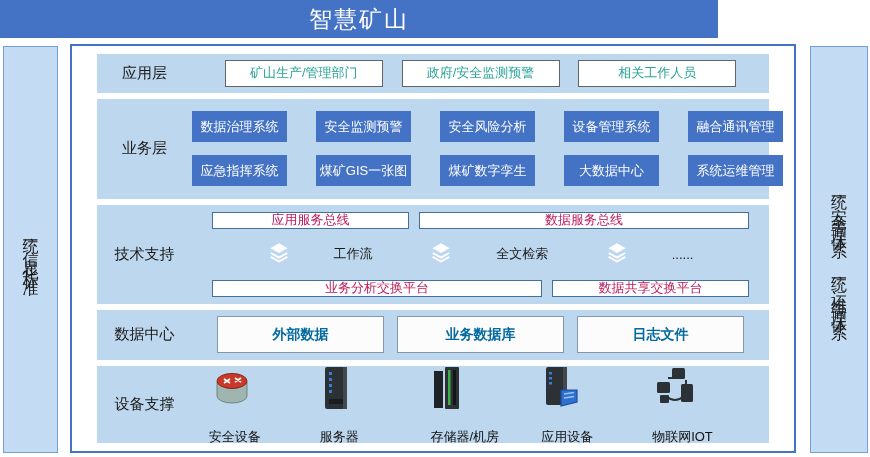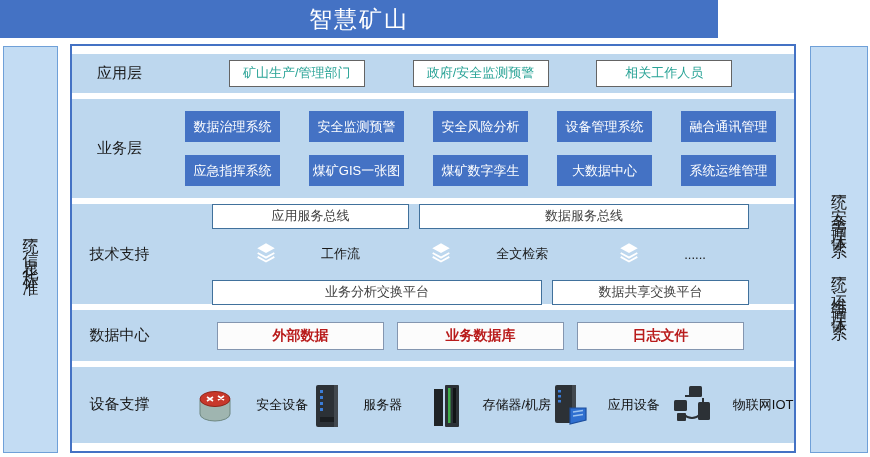--- a/index.html
+++ b/index.html
@@ -17,64 +17,64 @@
             display:flex; align-items:center; justify-content:center; }
   .pillar-left  { left:3px;  width:55px; }
   .pillar-right { right:2px; width:58px; }
   .vtext { writing-mode:vertical-rl; text-orientation:upright; color:#1a1a1a; font-size:16px;
            letter-spacing:7px; line-height:1; text-align:center; }
   .pillar-right .vtext span { display:inline; }
   .pillar-right .vtext .second { margin-top:26px; }
 
   
   .main { position:absolute; left:70px; top:44px; width:726px; height:409px; background:#fff;
-          border:2px solid #4472C4; padding:8px 0; display:flex; flex-direction:column; gap:6px; }
+          border:2px solid #4472C4; padding:8px 25px; display:flex; flex-direction:column; gap:6px; }
 
   .layer-row { background:#BDD7EE; display:flex; align-items:stretch; }
   .layer-label { width:95px; flex:0 0 95px; display:flex; align-items:center; justify-content:center;
                  color:#1a1a1a; font-size:15px; }
   .layer-content { flex:1; display:flex; align-items:center; }
 
   
   .row-app { height:39px; }
   .row-app .layer-content { justify-content:space-evenly; padding:0 14px; }
-  .app-box { width:136px; height:27px; background:#fff; border:1px solid #646464;
+  .app-box { width:158px; height:27px; background:#fff; border:1px solid #646464;
              display:flex; align-items:center; justify-content:center;
              color:#29A396; font-size:13px; }
 
   
   .row-biz { height:101px; }
   .row-biz .layer-content { flex-direction:column; justify-content:center; gap:13px; }
   .biz-line { display:flex; gap:29px; justify-content:flex-start; }
   .biz-btn { width:95px; height:31px; background:#4472C4; color:#fff; font-size:13px;
              display:flex; align-items:center; justify-content:center; white-space:nowrap; }
 
   
   .row-tech { height:100px; }
   .row-tech .layer-content { flex-direction:column; justify-content:center; gap:13px; }
   .tech-line { display:flex; gap:10px; justify-content:center; align-items:center; width:100%; }
-  .tech-box { height:25px; background:#fff; border:1px solid #41719C; color:#404040; font-size:13px;
+  .tech-box { height:17px; background:#fff; border:1px solid #41719C; color:#be185d; font-size:13px;
               display:flex; align-items:center; justify-content:center; }
   .tech-box.narrow { flex:0 0 197px; }
   .tech-box.wide   { flex:0 0 330px; }
   .tech-mid { display:flex; justify-content:space-evenly; align-items:center; width:100%; padding:0 18px; }
   .tech-item { display:flex; align-items:center; gap:44px; }
   .tech-item-label { color:#1a1a1a; font-size:13px; white-space:nowrap; }
 
   
   .row-data { height:51px; }
   .row-data .layer-content { justify-content:center; gap:13px; }
-  .data-box { width:167px; height:28px; background:#FCFCFC; border:1px solid #8496B0;
-              color:#b91c1c; font-size:14px; font-weight:600;
+  .data-box { width:167px; height:37px; background:#FCFCFC; border:1px solid #8496B0;
+              color:#0369a1; font-size:14px; font-weight:600;
               display:flex; align-items:center; justify-content:center; }
 
   
   .row-dev { height:77px; }
   .row-dev .layer-content { justify-content:space-evenly; padding:0 6px; }
-  .dev-item { display:flex; flex-direction:row; align-items:center; gap:18px; width:100px; }
+  .dev-item { display:flex; flex-direction:column; align-items:flex-start; gap:18px; width:100px; }
   .dev-icon { height:47px; display:flex; align-items:flex-end; justify-content:center; }
   .dev-label { color:#111; font-size:13px; white-space:nowrap; }
 </style>
 </head>
 <body>
 
 <div class="stage">
 
   <div class="banner">
     <div class="banner-title">智慧矿山</div>

